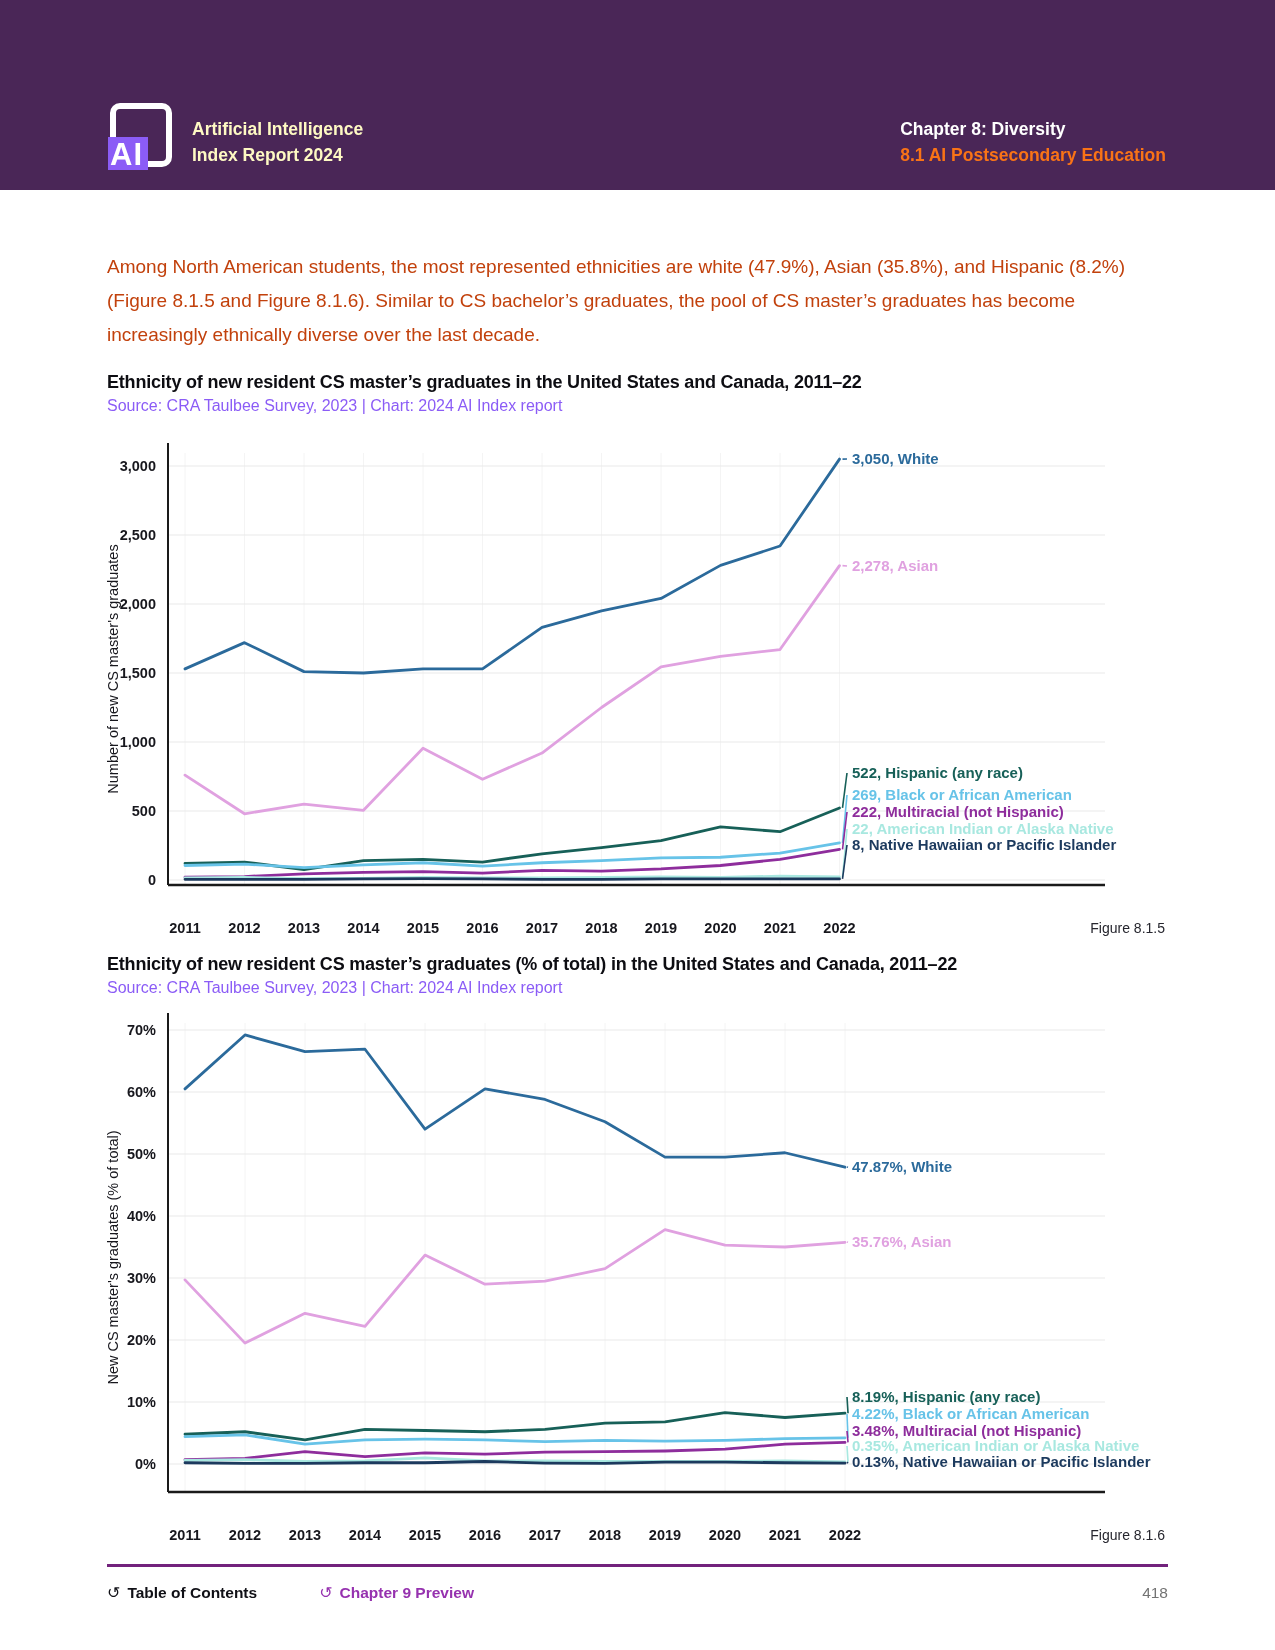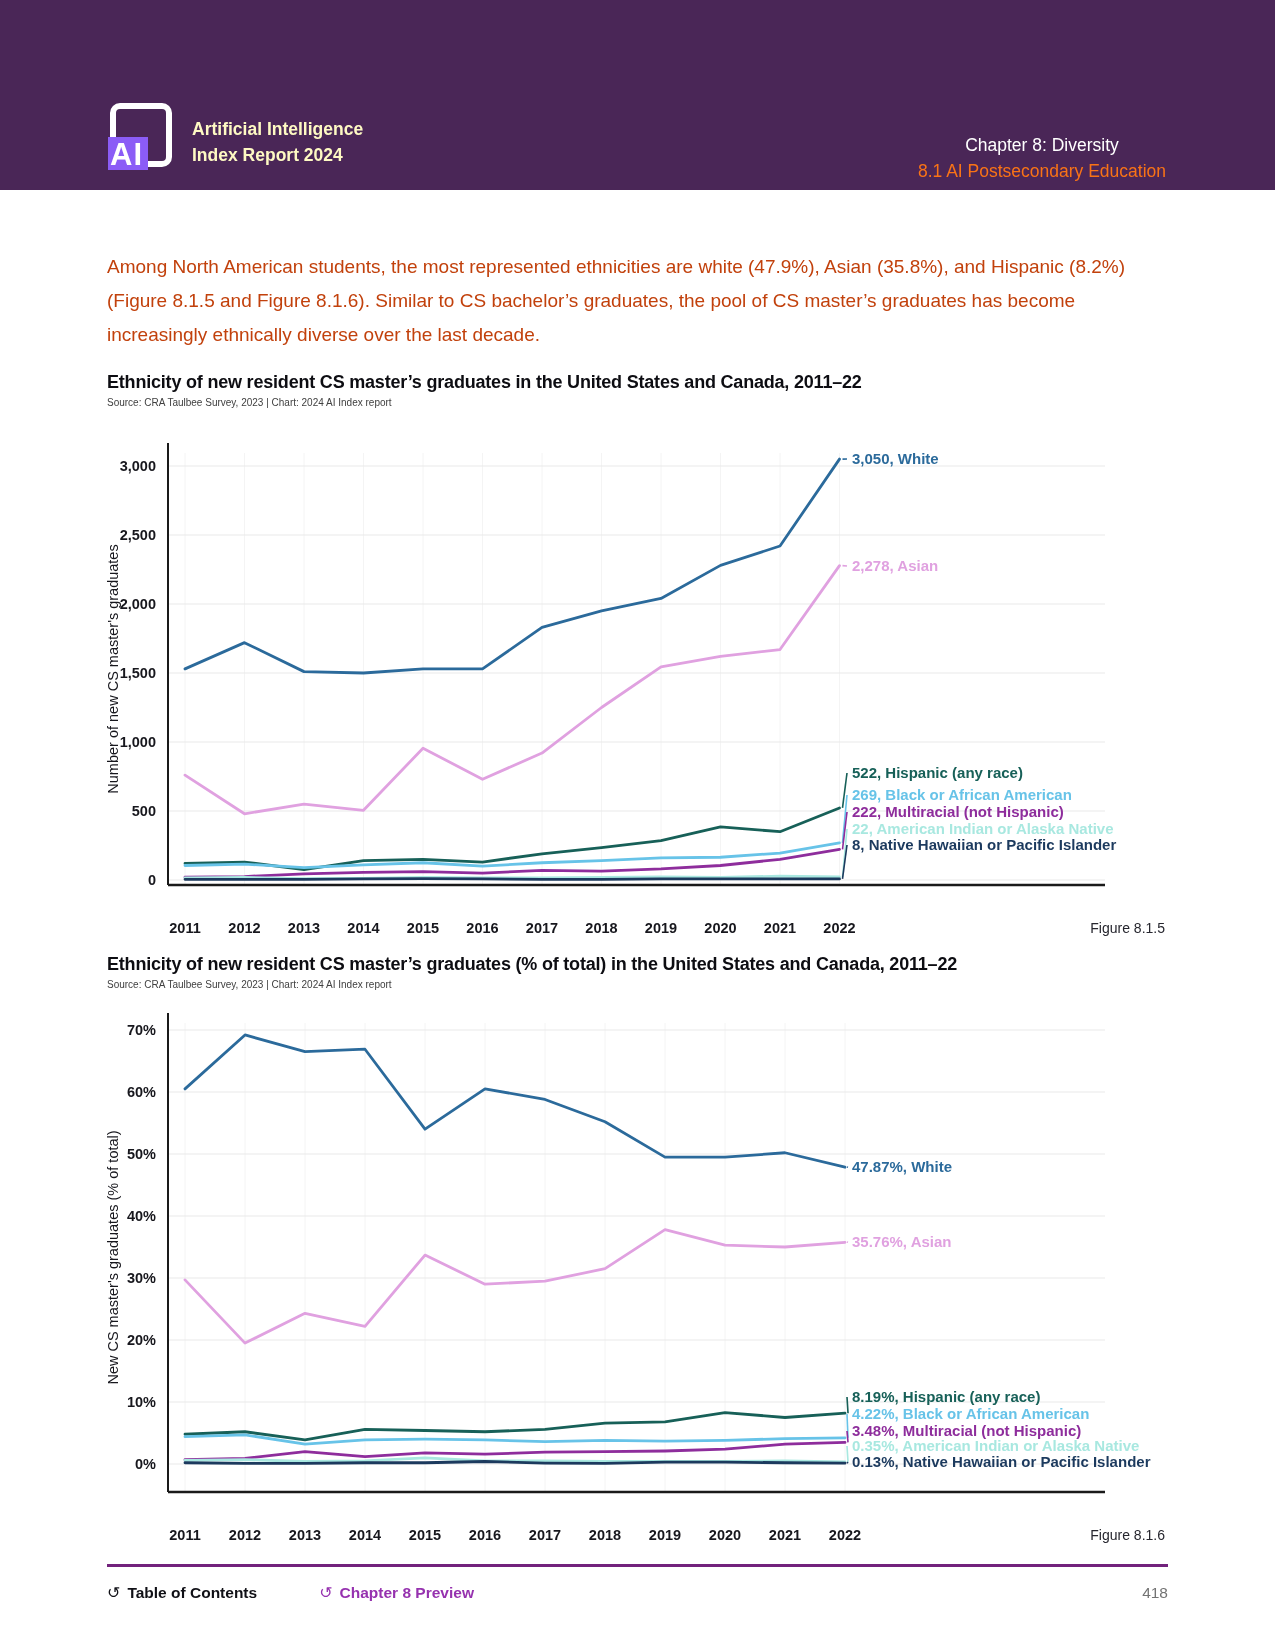--- a/index.html
+++ b/index.html
@@ -6,31 +6,31 @@
   .page{position:relative;width:1275px;height:1650px;background:#ffffff;overflow:hidden;
         font-family:"Liberation Sans",sans-serif;}
   
   .header{position:absolute;top:0;left:0;width:1275px;height:190px;background:#4a2657;}
   .logo{position:absolute;left:110px;top:103px;width:62px;height:64px;border:6px solid #ffffff;
         border-radius:10px;box-sizing:border-box;}
   .logo-ai{position:absolute;left:-8px;bottom:-9px;background:#8b5cf6;color:#ffffff;
         font-size:31px;font-weight:700;letter-spacing:1px;padding:2px 5px 0 2px;line-height:1;}
   .brand{position:absolute;left:192px;top:116px;color:#fef9c3;font-size:17.5px;font-weight:700;
         line-height:26px;}
-  .chap-block{position:absolute;right:109px;top:116px;text-align:center;font-size:17.5px;
-        font-weight:400;line-height:26px;margin-top:16px;}
+  .chap-block{position:absolute;right:109px;top:116px;text-align:left;font-size:17.5px;
+        font-weight:700;line-height:26px;}
   .chap-line1{color:#ffffff;}
   .chap-line2{color:#f97316;}
   
   .intro{position:absolute;left:107px;top:250px;width:1064px;margin:0;font-size:19px;
         line-height:34px;color:#c2410c;}
   
   .chart-title{position:absolute;left:107px;width:1064px;font-size:18px;font-weight:700;
         color:#0d0d12;letter-spacing:-0.2px;}
-  .chart-source{position:absolute;left:107px;width:1064px;font-size:10px;color:#404040;}
+  .chart-source{position:absolute;left:107px;width:1064px;font-size:16px;color:#8b5cf6;}
   .t1{top:372px;} .s1{top:397px;}
   .t2{top:954px;} .s2{top:979px;}
   .chart-svg{position:absolute;left:100px;}
   .svg1{top:415px;}
   .svg2{top:1005px;}
   .figure-label{position:absolute;right:110px;font-size:14px;color:#26262e;}
   .f1{top:920px;} .f2{top:1527px;}
   
   .tick{font:600 14.5px "Liberation Sans",sans-serif;fill:#17171d;}
   .ylab{font:500 14.5px "Liberation Sans",sans-serif;fill:#17171d;}
@@ -204,18 +204,18 @@
   <div class="figure-label f2">Figure 8.1.6</div>
 
   <div class="rule"></div>
   <footer class="footer">
     <span class="toc-link">
       <span class="icon">↺</span>
       <span>Table of Contents</span>
     </span>
     <span class="preview-link">
       <span class="icon">↺</span>
-      <span>Chapter 8 Preview</span>
+      <span>Chapter 9 Preview</span>
     </span>
     <span class="page-num">418</span>
   </footer>
 
 </div>
 
 </body></html>

